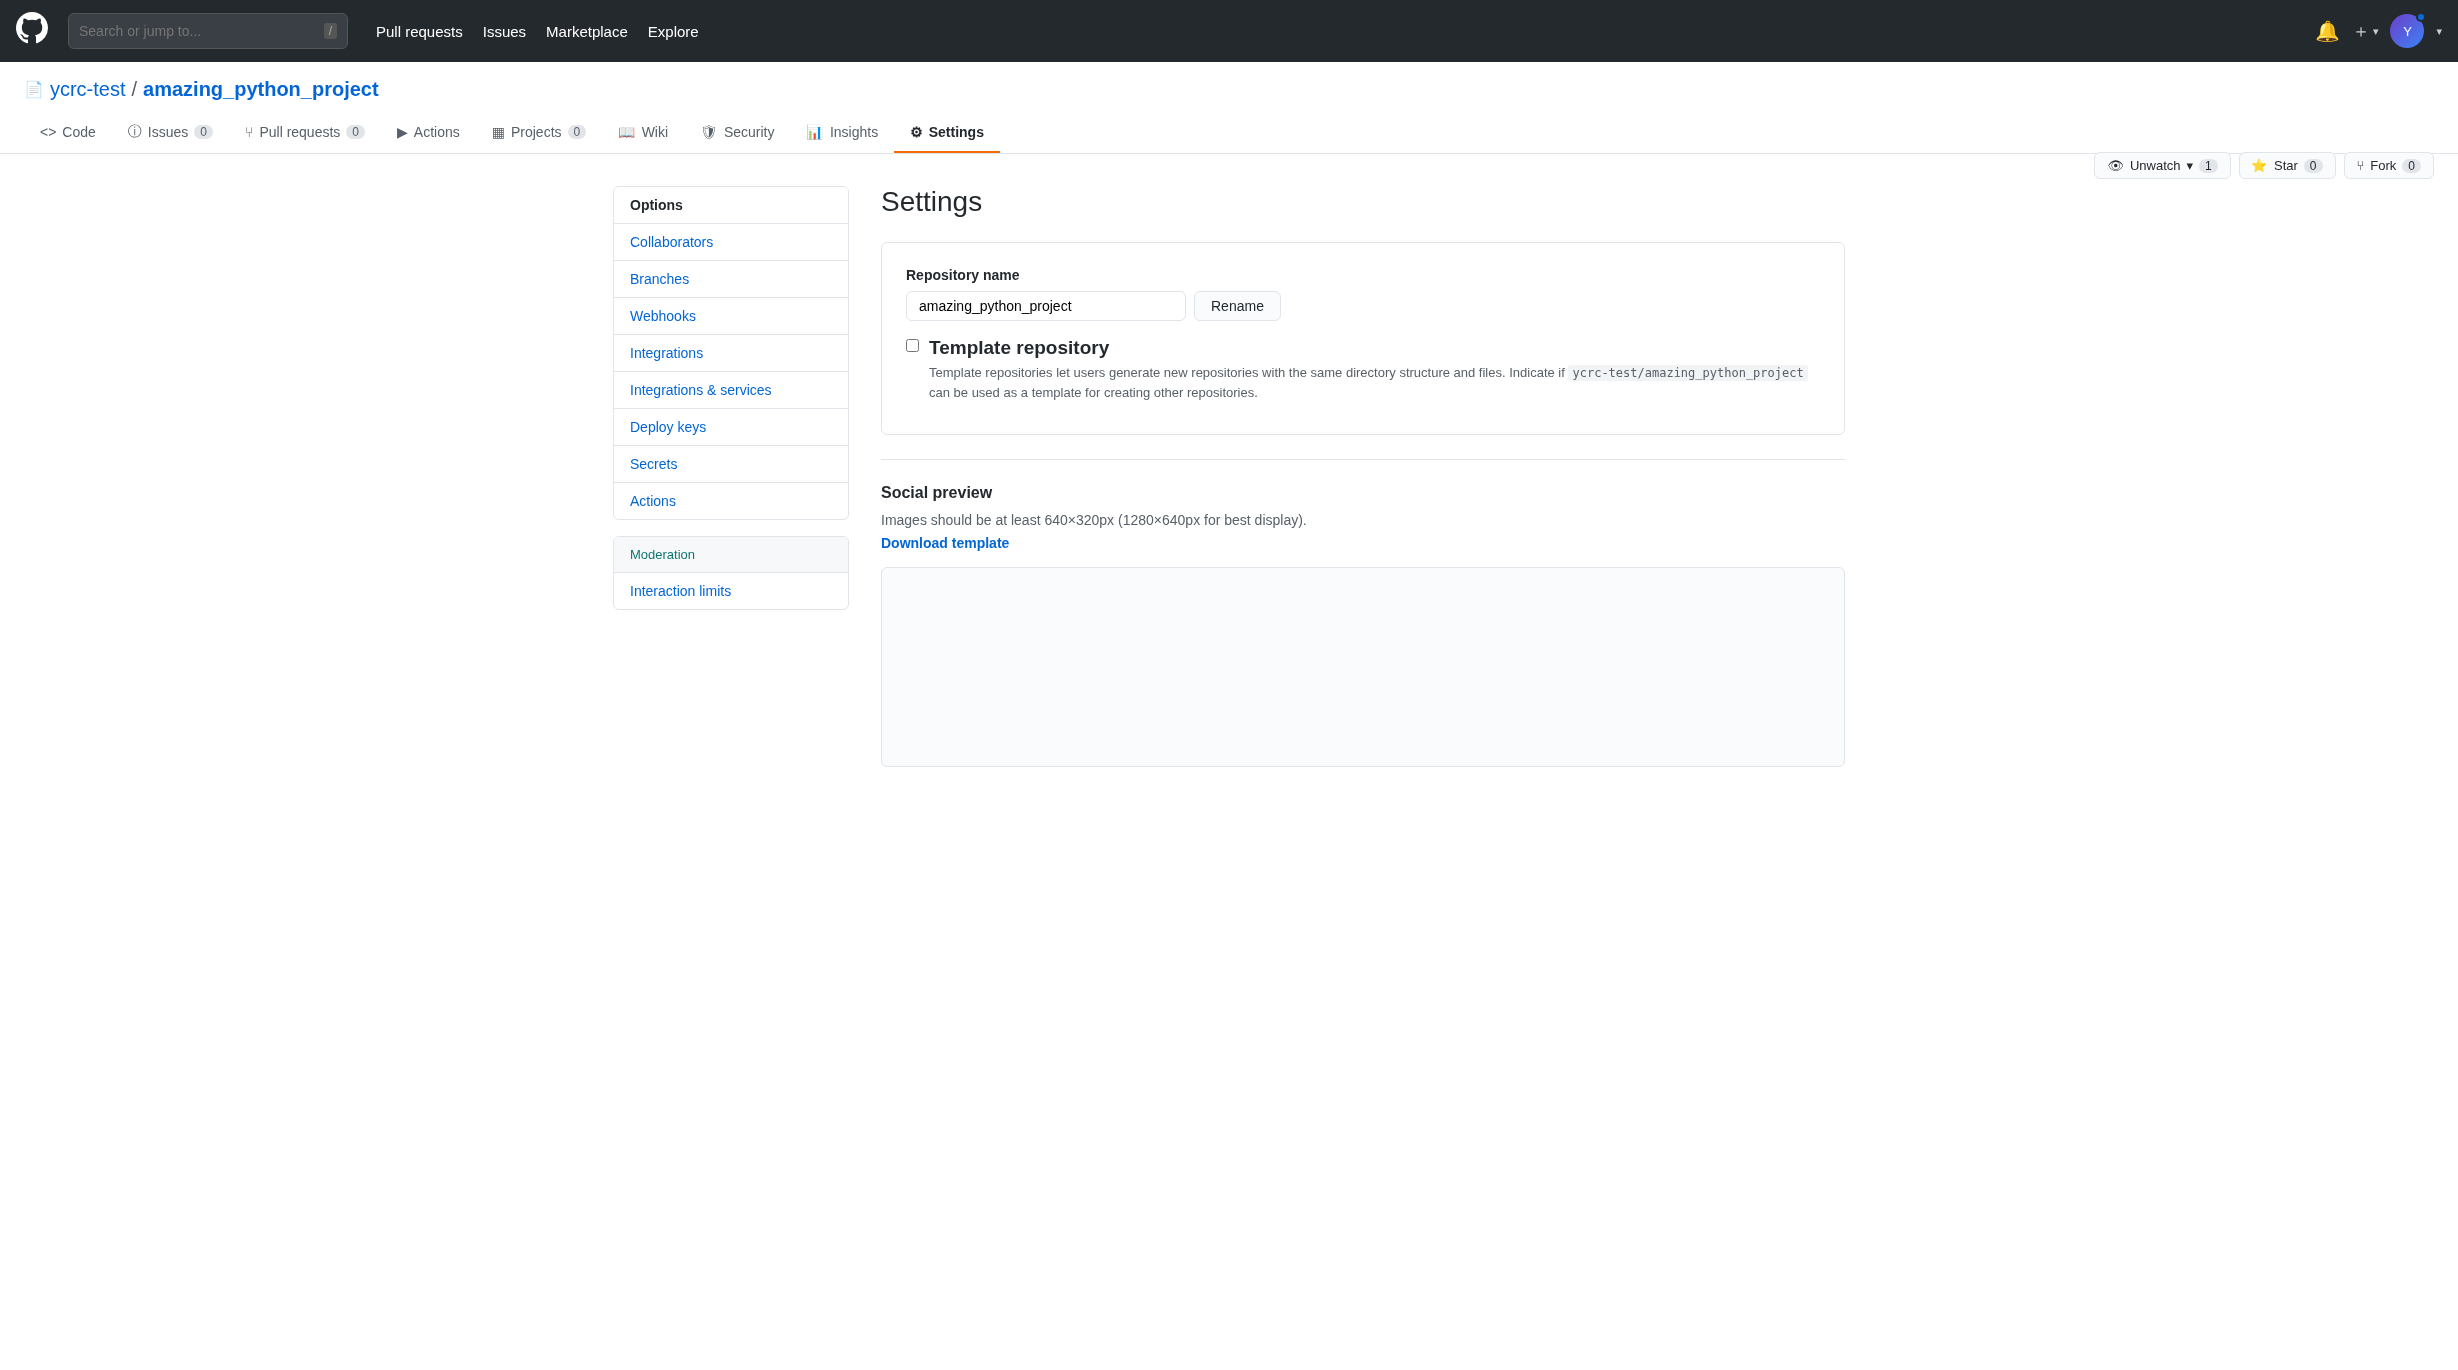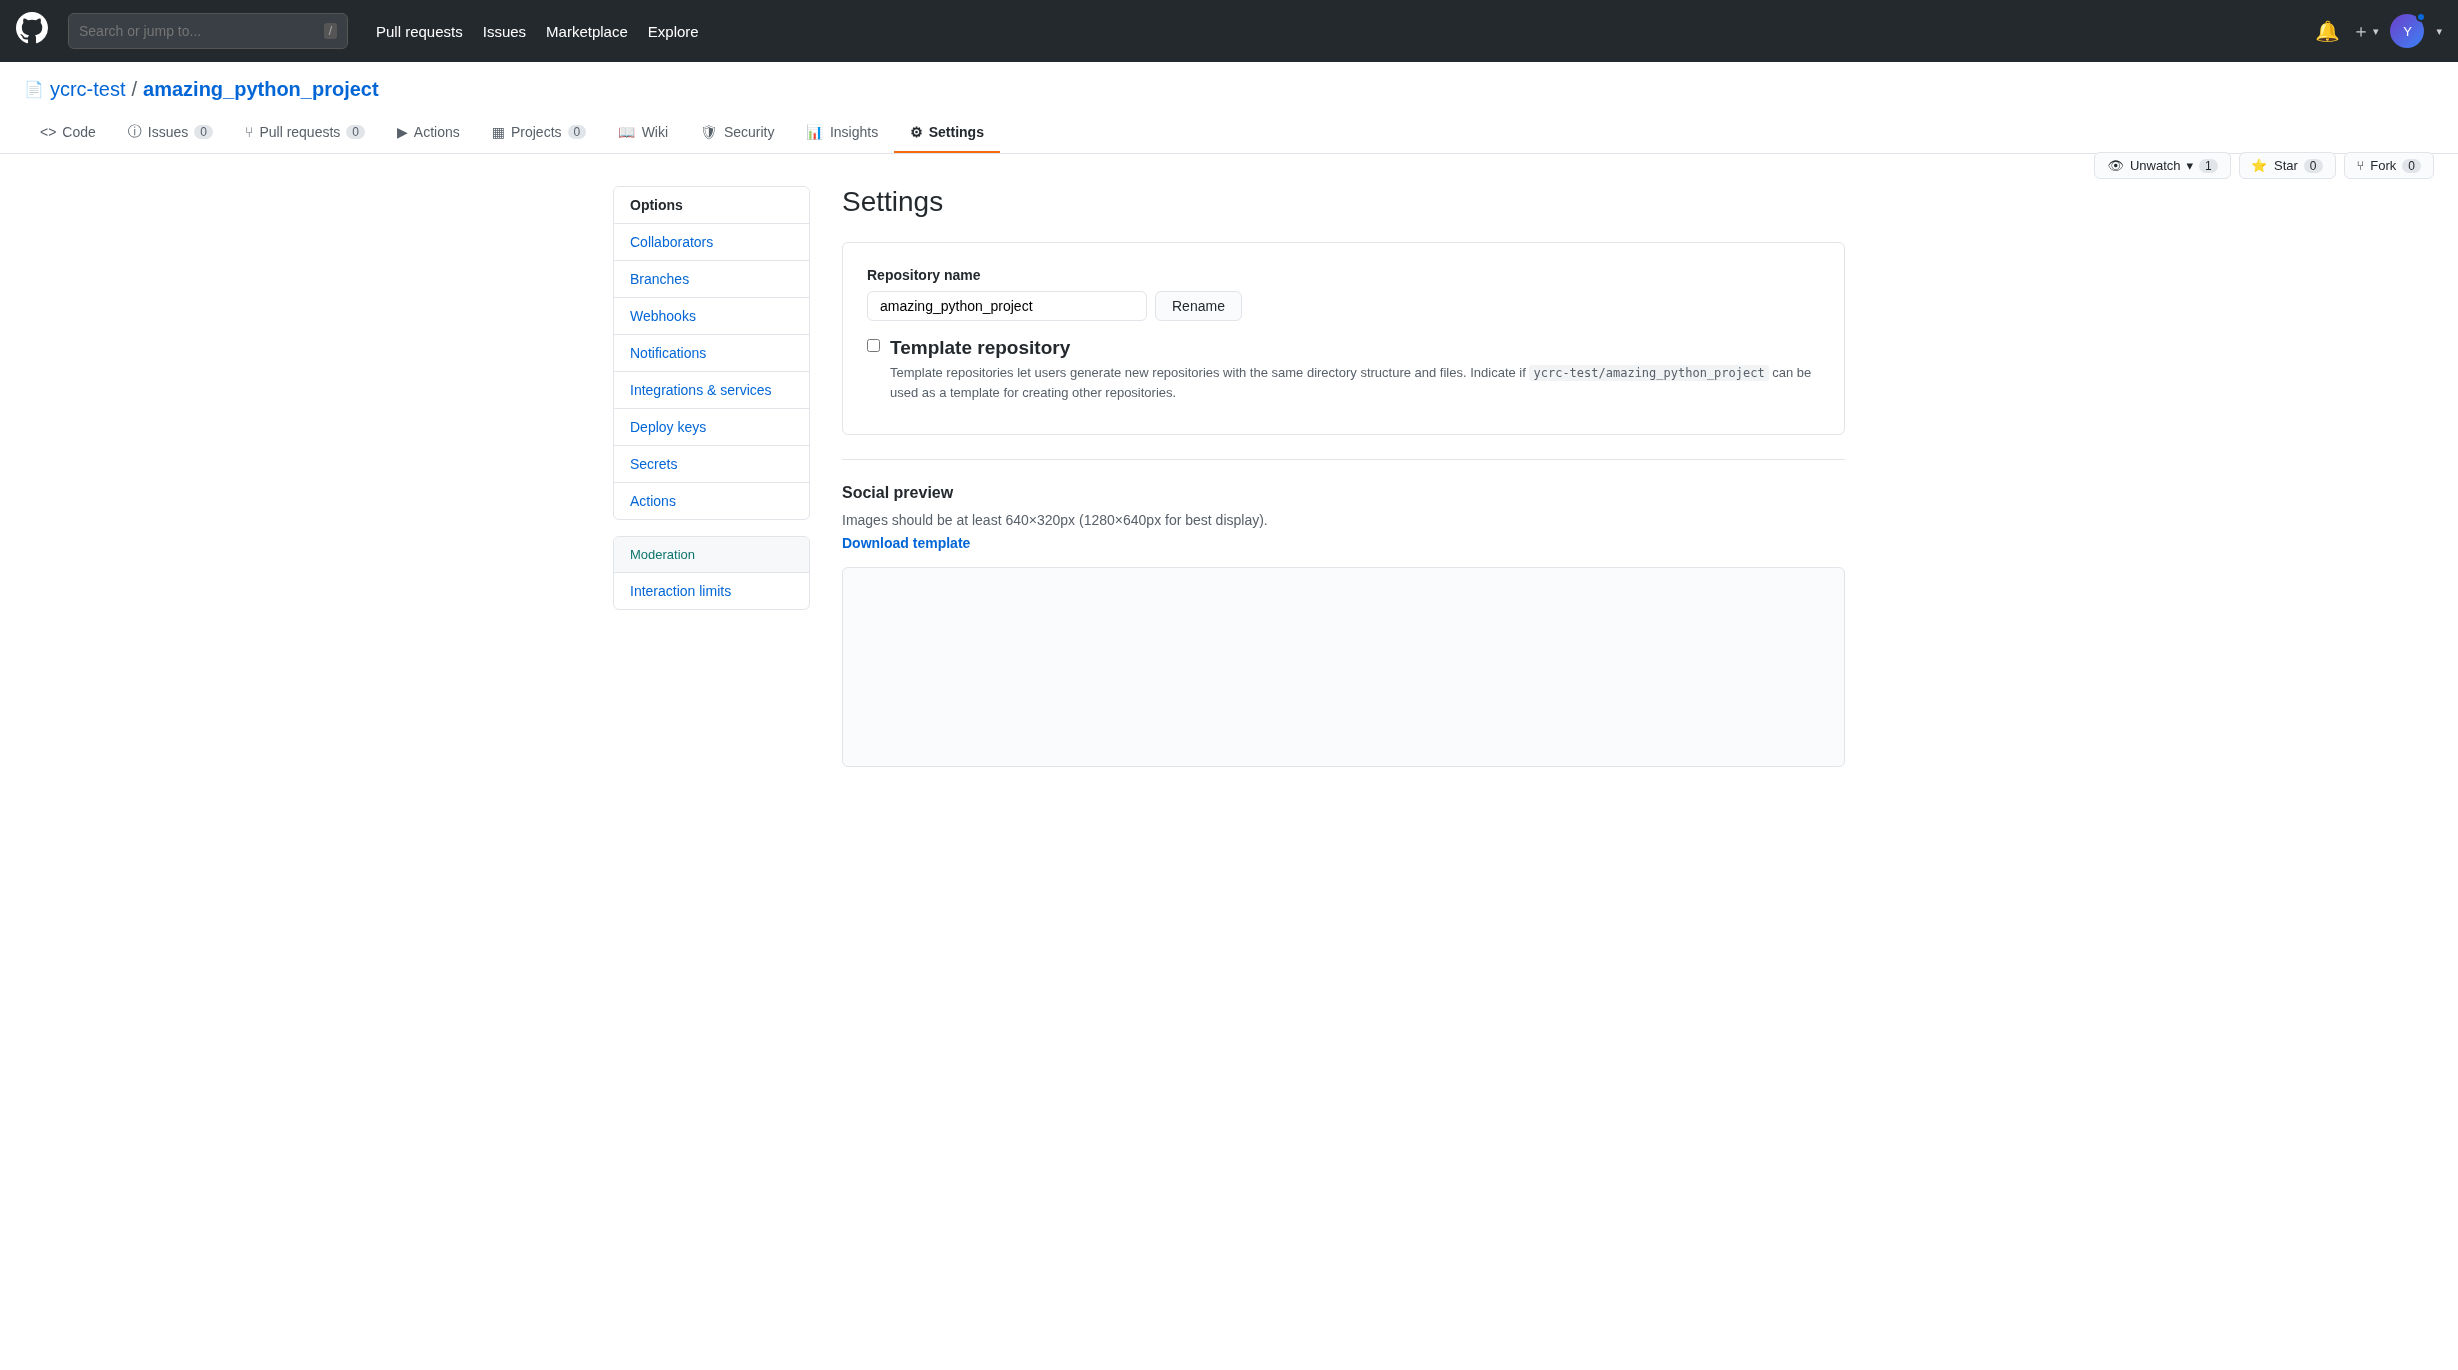--- a/index.html
+++ b/index.html
@@ -172,21 +172,21 @@
     .main-content {
       display: flex;
       max-width: 1280px;
       margin: 0 auto;
       padding: 32px 24px;
       gap: 32px;
     }
 
     
     .sidebar {
-      width: 197px;
+      width: 236px;
       flex-shrink: 0;
     }
     .sidebar-section {
       border: 1px solid #e1e4e8;
       border-radius: 6px;
       overflow: hidden;
       margin-bottom: 16px;
     }
     .sidebar-section-header {
       background: #f6f8fa;
@@ -431,21 +431,21 @@
 </div>
 
 <div class="main-content">
 
   <aside class="sidebar">
     <div class="sidebar-section">
       <div class="sidebar-item active">Options</div>
       <a class="sidebar-item">Collaborators</a>
       <a class="sidebar-item">Branches</a>
       <a class="sidebar-item">Webhooks</a>
-      <a class="sidebar-item">Notifications</a>
+      <a class="sidebar-item">Integrations</a>
       <a class="sidebar-item">Integrations &amp; services</a>
       <a class="sidebar-item">Deploy keys</a>
       <a class="sidebar-item">Secrets</a>
       <a class="sidebar-item">Actions</a>
     </div>
 
     <div class="sidebar-section">
       <div class="sidebar-section-header">Moderation</div>
       <a class="sidebar-item">Interaction limits</a>
     </div>

